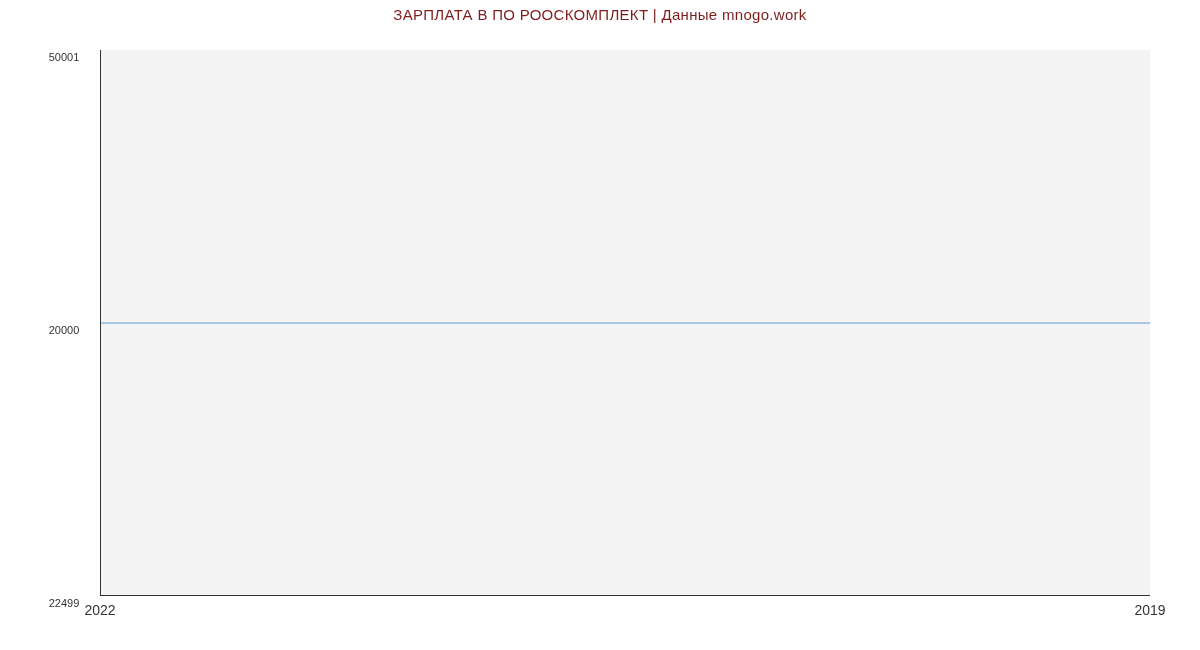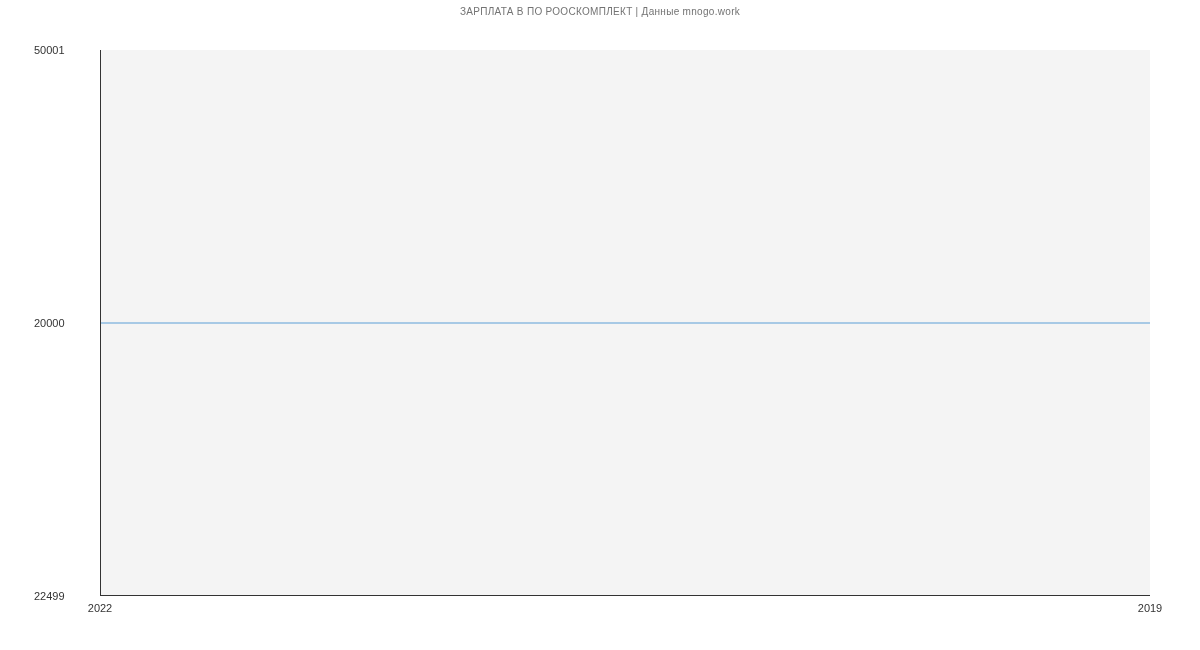--- a/index.html
+++ b/index.html
@@ -20,47 +20,48 @@
     left: 0;
     width: 1200px;
     height: 650px;
   }
   .chart-title {
     position: absolute;
     top: 6px;
     left: 0;
     width: 100%;
     text-align: center;
-    font-size: 10px;
-    color: #737373;
+    font-size: 15px;
+    color: #7f1d1d;
     letter-spacing: 0.3px;
   }
   .plot-area {
     position: absolute;
     top: 50px;
     left: 100px;
     width: 1050px;
     height: 546px;
     background: #f4f4f4;
     border-bottom: 1px solid #333;
     border-left: 1px solid #333;
   }
   .y-tick-label {
     position: absolute;
     right: 1106px;
     font-size: 11px;
     color: #333;
-    text-align: left;
+    text-align: center;
     width: 60px;
     transform: translateY(-50%);
+    margin-top: 7px;
   }
   .x-tick-label {
     position: absolute;
     top: 602px;
-    font-size: 11px;
+    font-size: 14px;
     color: #333;
     transform: translateX(-50%);
   }
   .data-line {
     position: absolute;
     left: 0;
     height: 0;
     width: 100%;
     border-top: 1.5px solid #5a9dd6;
     top: 50%;

